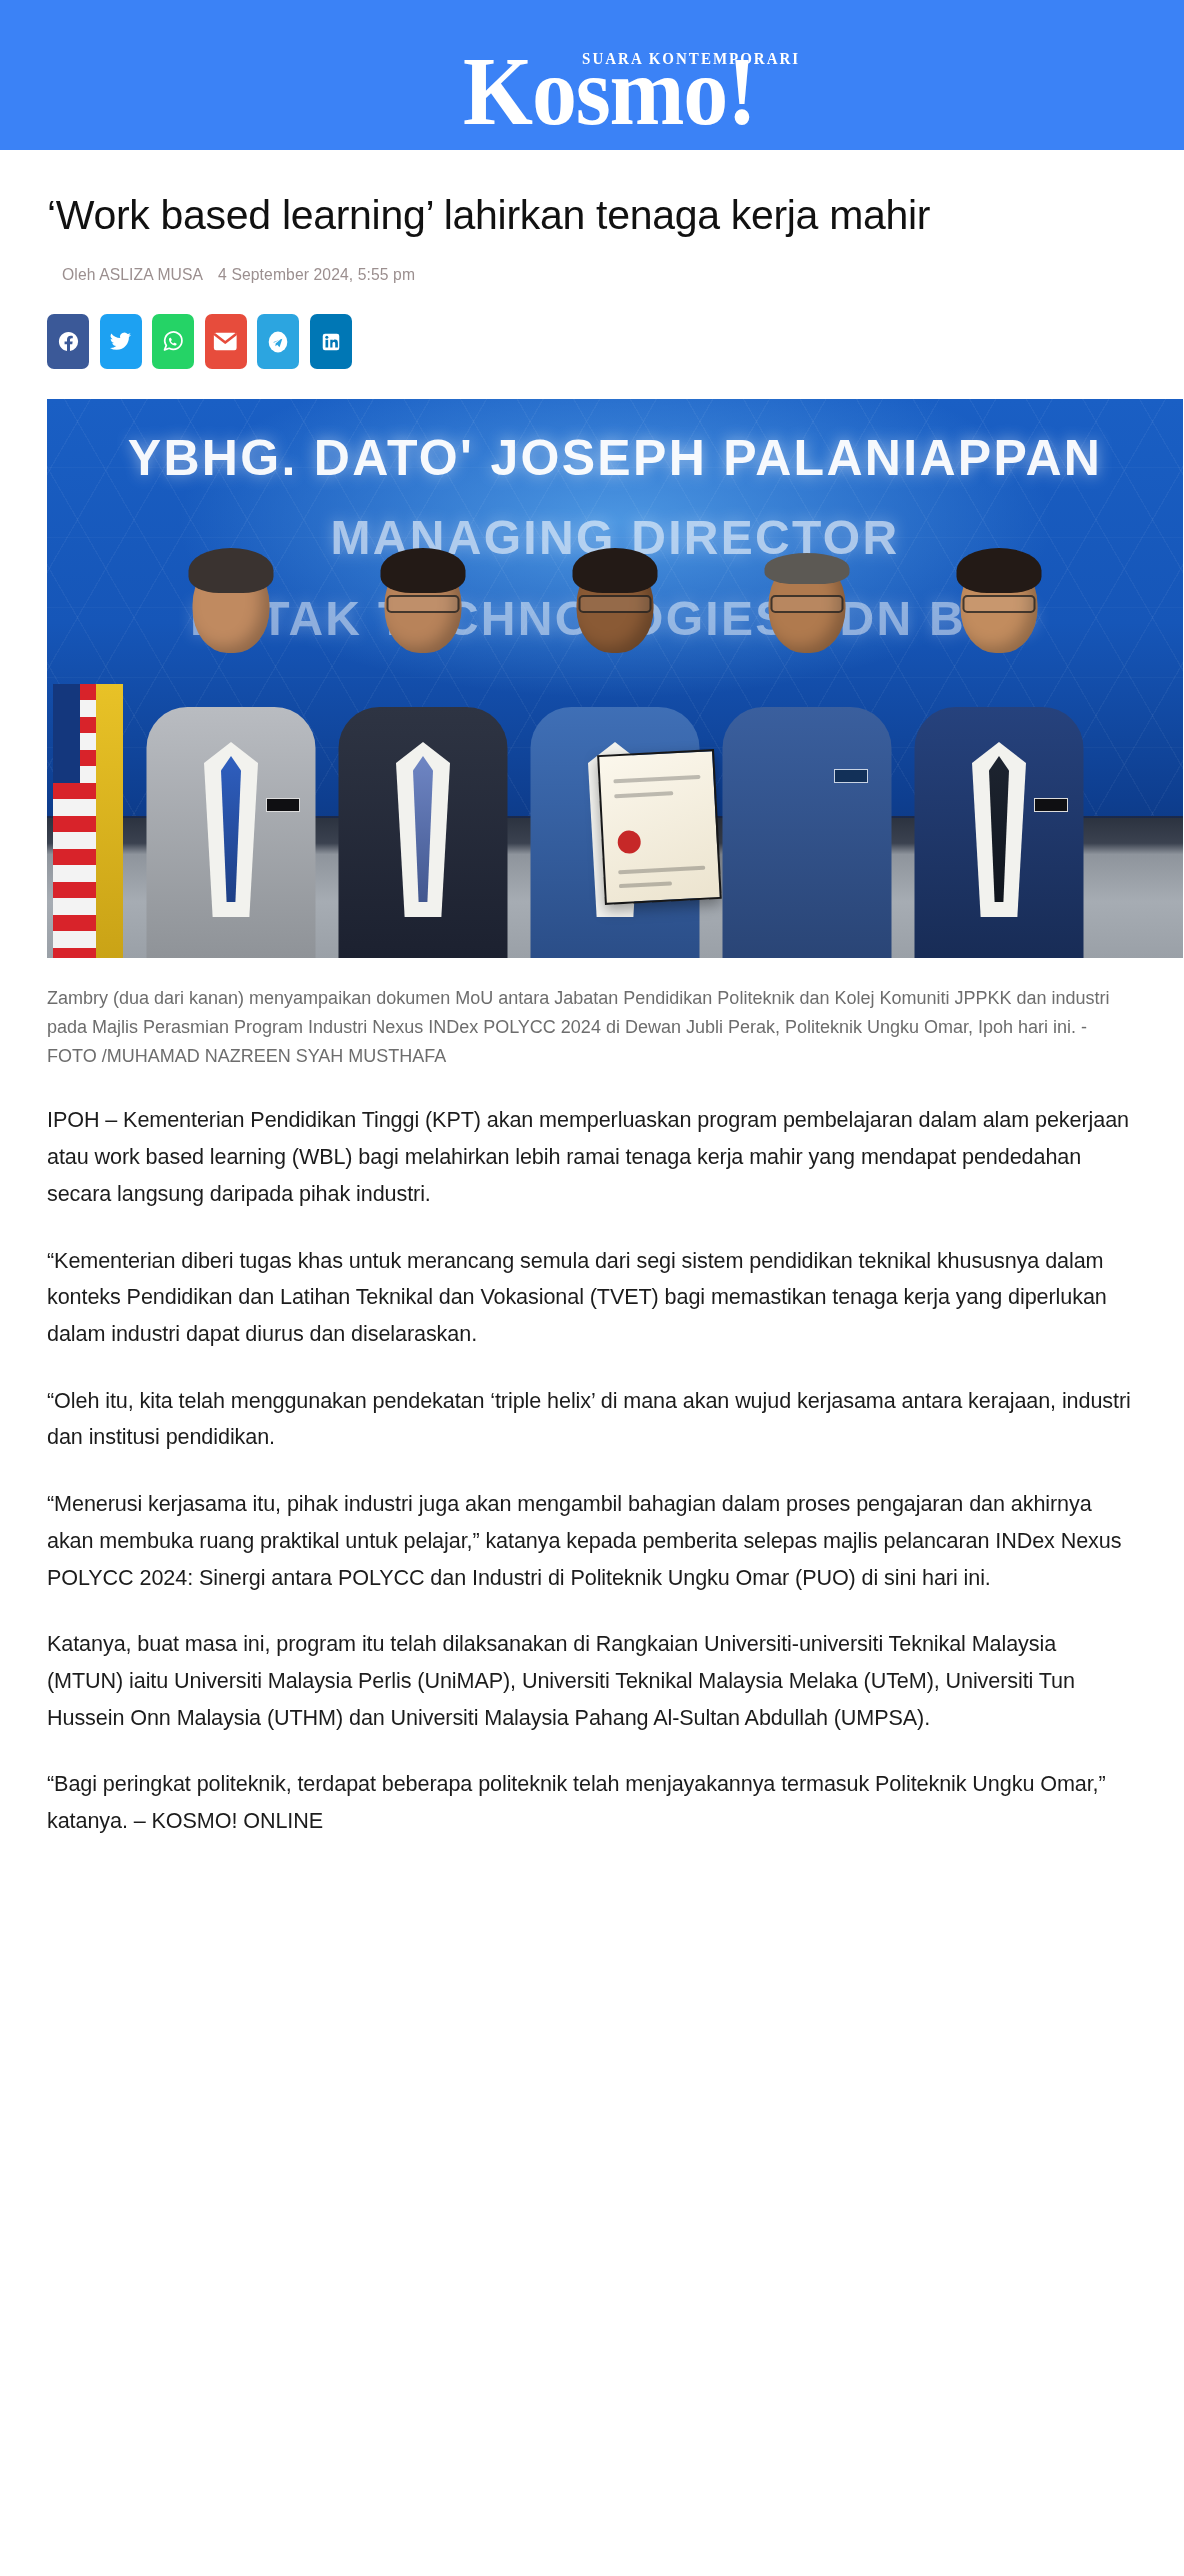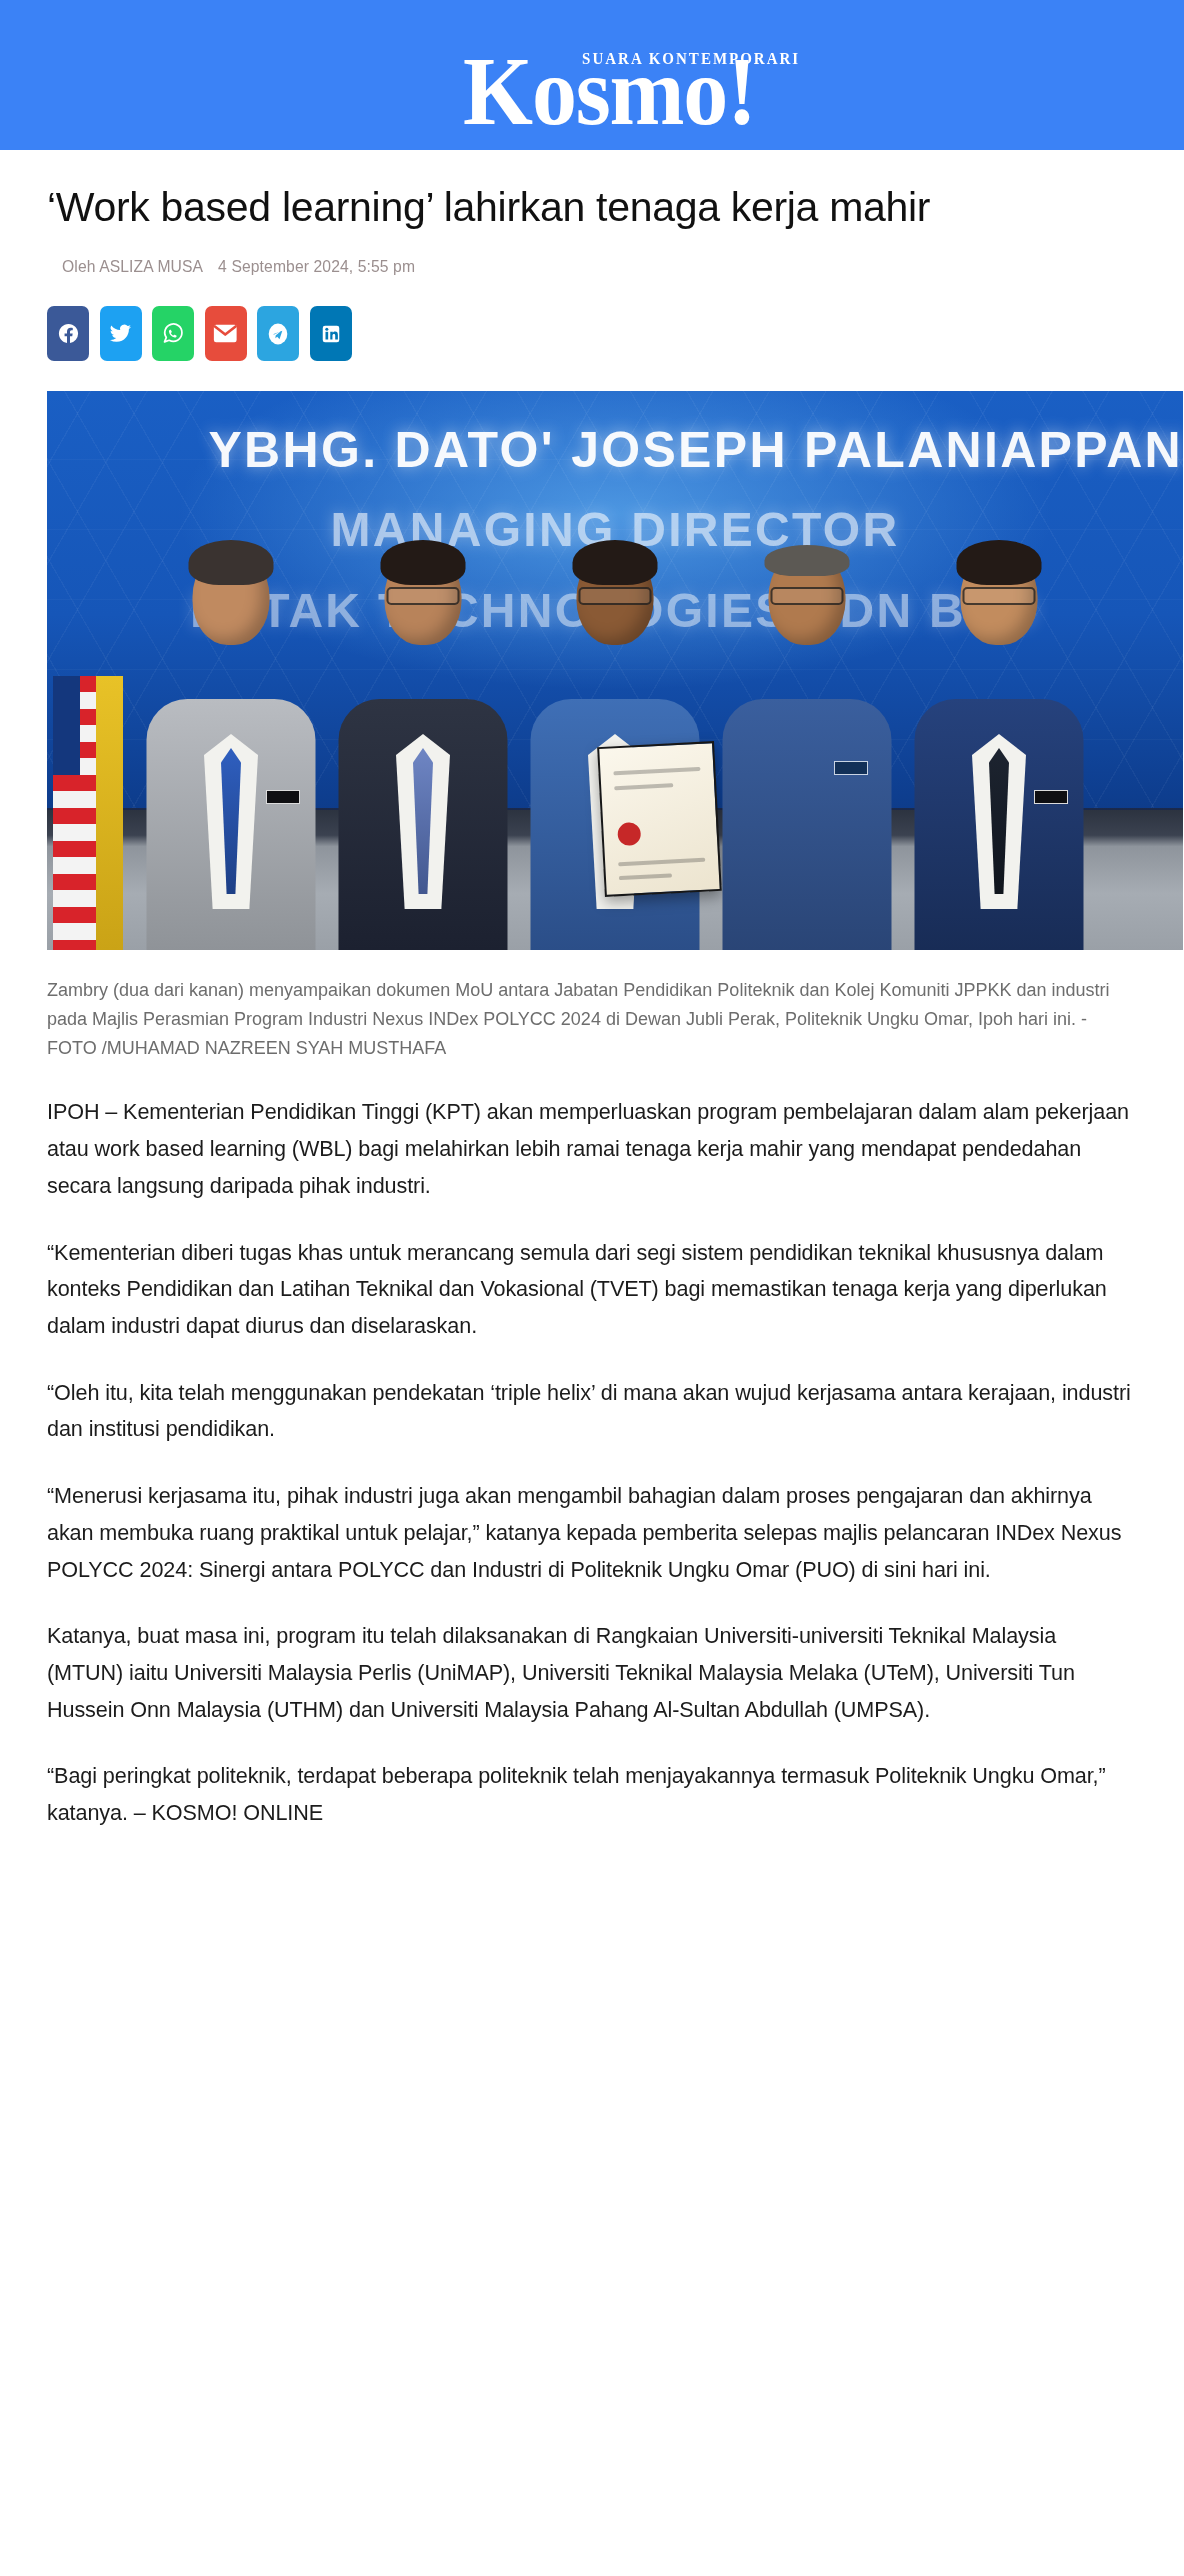--- a/index.html
+++ b/index.html
@@ -64,21 +64,21 @@
     margin: 0 auto;
     padding: 0 23px;
   }
 
   .headline {
     font-family: "Liberation Sans", sans-serif;
     font-weight: 400;
     font-size: 41px;
     line-height: 1.22;
     color: #111111;
-    margin: 32px 0 0 0;
+    margin: 40px 0 0 0;
     letter-spacing: -0.3px;
     max-width: 1067px;
   }
 
   .byline {
     margin: 26px 0 0 15px;
     font-size: 15.7px;
     color: #9b8f8f;
     letter-spacing: 0.1px;
     display: flex;
@@ -140,21 +140,21 @@
     left: 0; right: 0;
     text-align: center;
     color: #ffffff;
     font-family: "Liberation Sans", sans-serif;
     font-weight: 700;
     letter-spacing: 2.3px;
     text-shadow: 0 0 15px rgba(255,255,255,.55);
     white-space: nowrap;
     opacity: .96;
   }
-  .led-l1 { top: 30px;  font-size: 50px; text-align: right; }
+  .led-l1 { top: 30px;  font-size: 50px; }
   .led-l2 { top: 111px; font-size: 48px; opacity: .6; }
   .led-l3 { top: 192px; font-size: 48px; opacity: .5; }
 
   
   .stage-floor {
     position: absolute;
     left: 0; right: 0; bottom: 0; height: 140px;
     background: linear-gradient(180deg, #2c3340 0%, #3b4250 18%, #8e949c 26%, #a6acb3 60%, #9aa0a7 100%);
   }
   .stage-rail {

